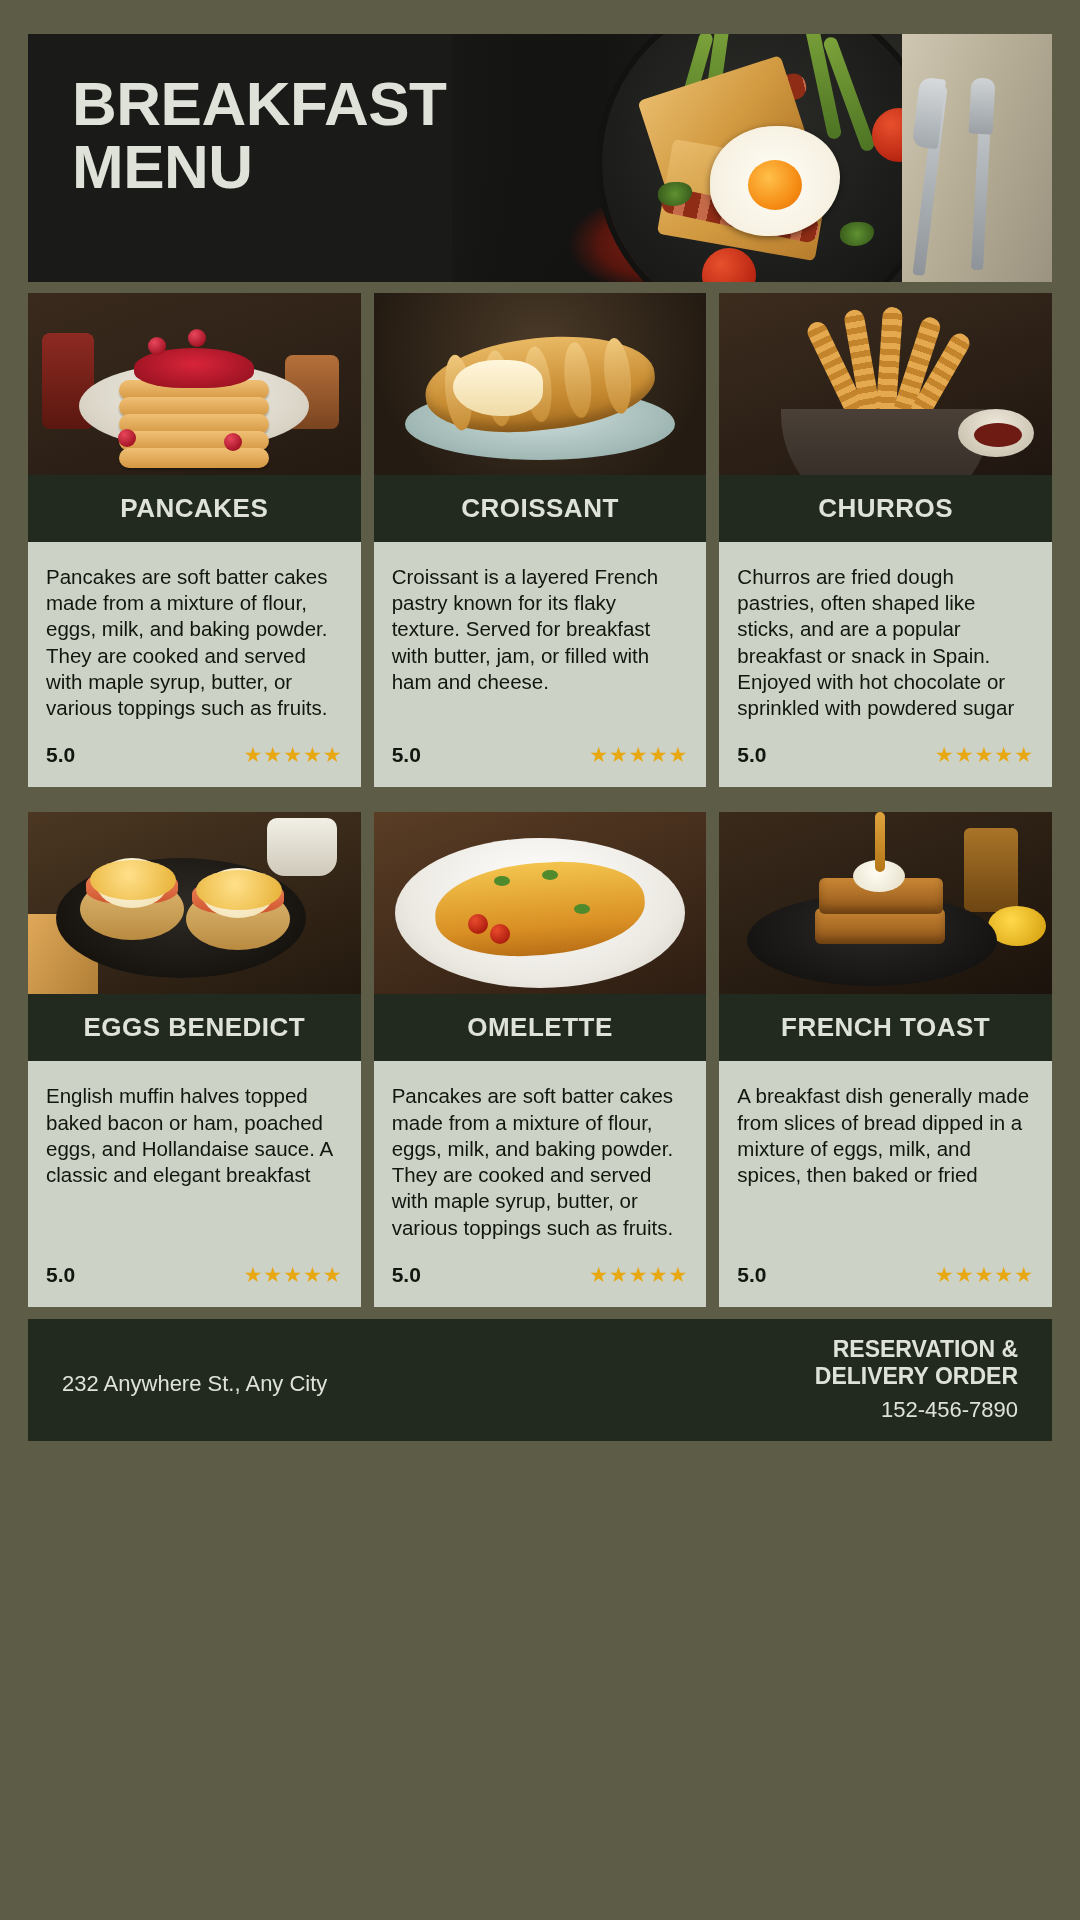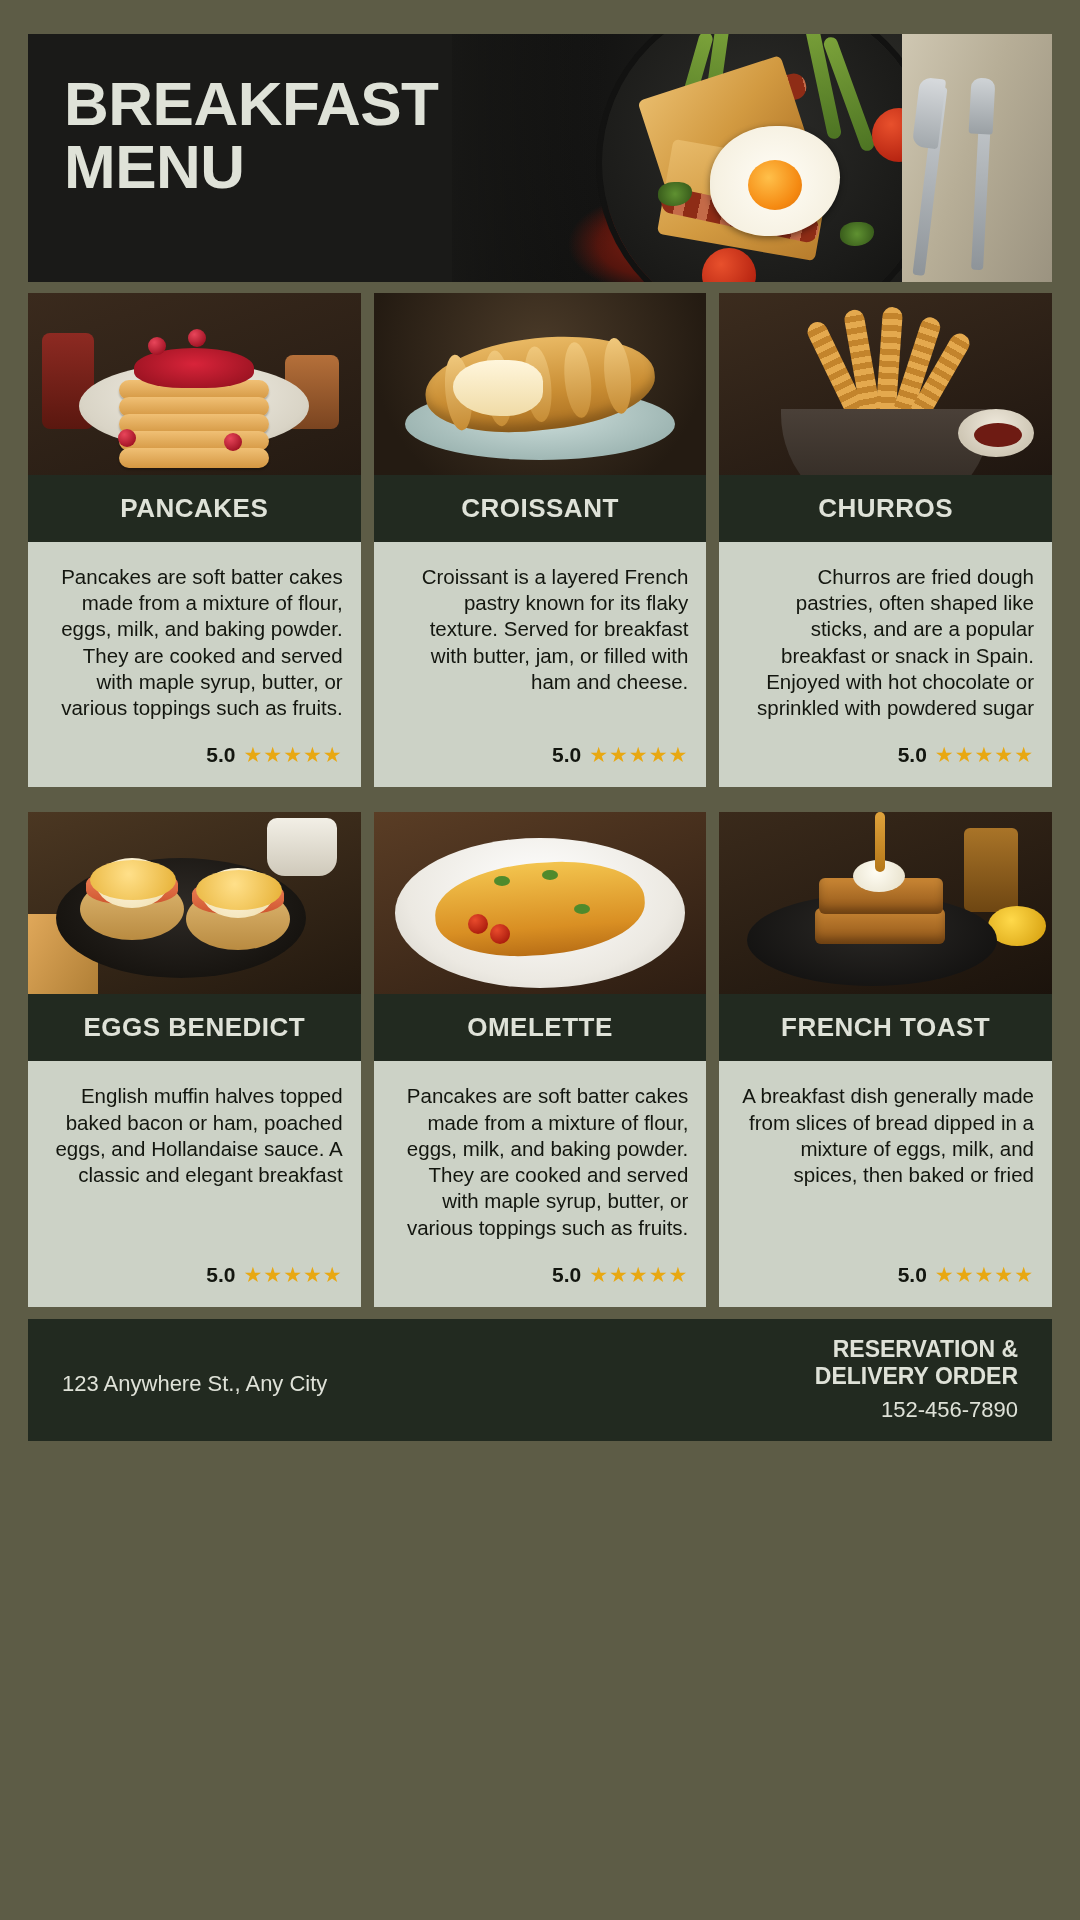--- a/index.html
+++ b/index.html
@@ -129,21 +129,21 @@
     transform: rotate(7deg);
   }
   .header-fade {
     position: absolute;
     left: 380px; top: 0;
     width: 200px; height: 248px;
     background: linear-gradient(90deg, #1a1a18 0%, rgba(26,26,24,0) 100%);
   }
   .header-title {
     position: absolute;
-    left: 36px; top: 38px;
+    left: 44px; top: 38px;
     color: #dfe2d8;
     font-size: 62px;
     font-weight: bold;
     line-height: 1.02;
     letter-spacing: -0.5px;
     text-transform: uppercase;
     z-index: 5;
   }
 
   
@@ -175,27 +175,27 @@
     background: #ccd2c6;
     padding: 22px 18px 16px 18px;
     display: flex;
     flex-direction: column;
     flex: 1;
   }
   .card-desc {
     color: #13160f;
     font-size: 20.5px;
     line-height: 1.28;
-    text-align: right;
+    text-align: left;
     flex: 1;
   }
   .rating {
     display: flex;
     align-items: center;
-    justify-content: flex-end;
+    justify-content: space-between;
     gap: 8px;
     margin-top: 22px;
     padding-bottom: 4px;
   }
   .rating-score {
     color: #13160f;
     font-size: 21px;
     font-weight: bold;
   }
   .stars { color: #e8a812; font-size: 21px; letter-spacing: 1px; }
@@ -479,21 +479,21 @@
         <div class="rating">
           <span class="rating-score">5.0</span>
           <span class="stars">★★★★★</span>
         </div>
       </div>
     </div>
   </div>
 
   <div class="footer">
     <div class="footer-left">
-      <div class="addr">123 Anywhere St., Any City</div>
+      <div class="addr">232 Anywhere St., Any City</div>
     </div>
     <div class="footer-right">
       <div class="res">
         <div>RESERVATION &amp;</div>
         <div>DELIVERY ORDER</div>
       </div>
       <div class="phone">152-456-7890</div>
     </div>
   </div>
 

